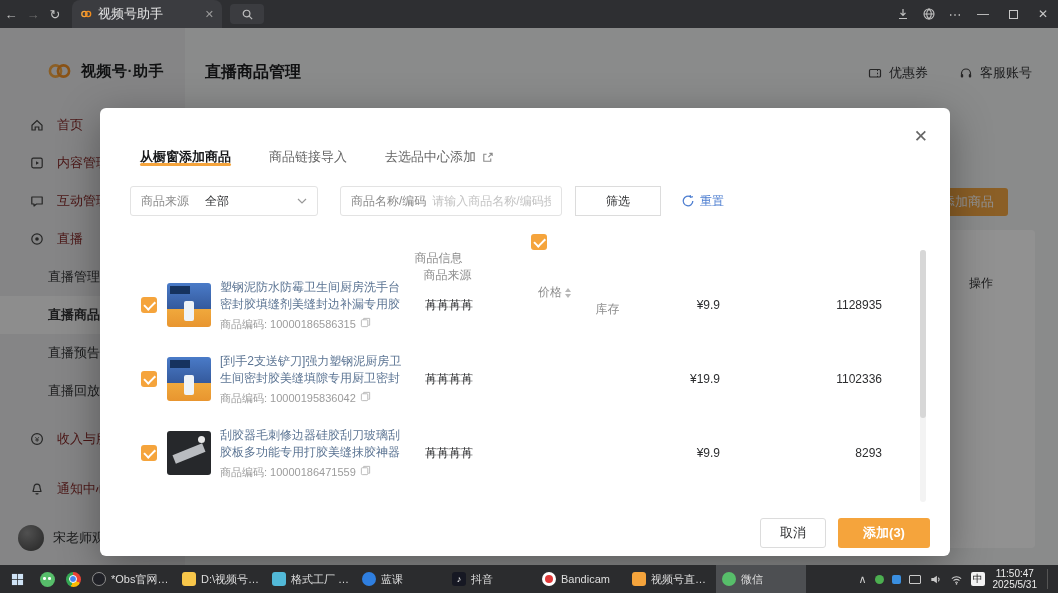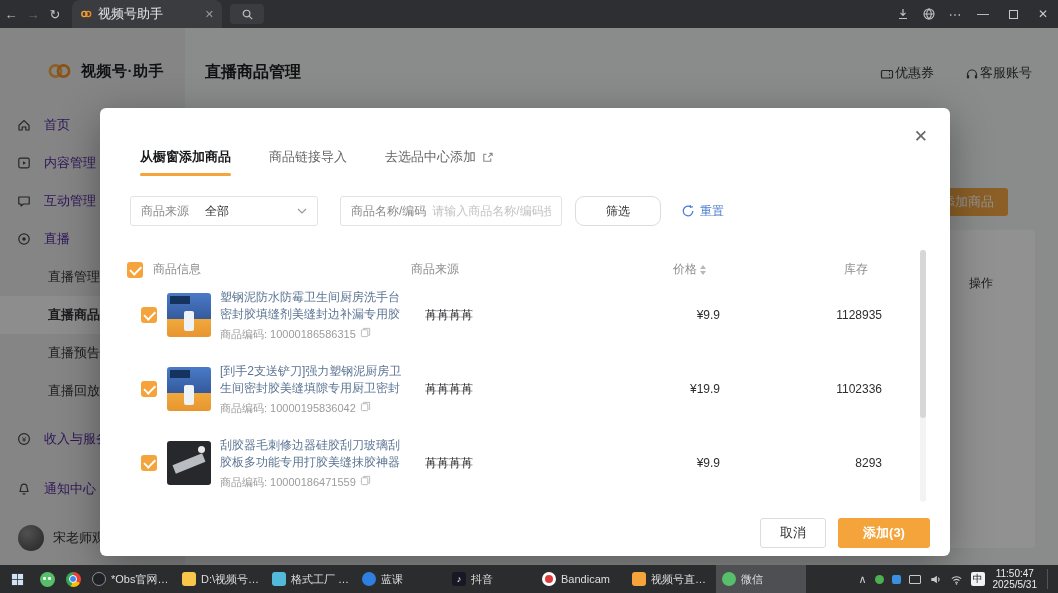--- a/index.html
+++ b/index.html
@@ -19,57 +19,57 @@
   .tb-icon { width:26px; height:100%; display:flex; align-items:center; justify-content:center; color:#c0c0c0; font-size:13px; }
   .tb-win { width:30px; height:100%; display:flex; align-items:center; justify-content:center; color:#c8c8c8; font-size:12px; }
   .tb-max-box { width:9px; height:9px; border:1.2px solid #c8c8c8; }
 
   
   .page { position:absolute; top:28px; left:0; width:1058px; height:537px; background:#f3f4f5; }
 
   .sidebar { position:absolute; top:0; left:0; width:185px; height:100%; background:#e9eaeb; }
   .logo-row { display:flex; align-items:center; gap:9px; padding:30px 0 22px 18px;margin-left:28px; }
   .logo-text { font-size:15px; font-weight:bold; color:#17181a; letter-spacing:.5px; }
-  .nav-item { height:38px; display:flex; align-items:center; gap:12px; padding-left:16px; color:#4c1d95; cursor:default; }
+  .nav-item { height:38px; display:flex; align-items:center; gap:12px; padding-left:29px; color:#7f1d1d; cursor:default; }
   .nav-sub { height:38px; display:flex; align-items:center; padding-left:48px; color:#2d2e30; }
   .nav-sub.selected { background:#f7f7f8; font-weight:bold; }
   .gap-a { margin-top:10px; } .gap-b { margin-top:12px; }
   .user-row { position:absolute; bottom:14px; left:18px; display:flex; align-items:center; gap:9px; }
   .avatar { width:26px; height:26px; border-radius:50%; background:radial-gradient(circle at 35% 30%, #8a8a8a, #3b3b3b); }
   .user-name { color:#2d2e30; max-width:118px; white-space:nowrap; overflow:hidden; }
 
   .main { position:absolute; left:185px; top:0; right:0; height:100%; }
   .page-header { display:flex; align-items:center; padding:34px 26px 0 20px; }
   .page-title { font-size:16px; font-weight:bold; color:#151618; }
   .header-actions { margin-left:auto; display:flex; align-items:center; gap:30px; color:#2d2e30; }
-  .h-action { display:flex; align-items:flex-end; }
+  .h-action { display:flex; align-items:center; gap:6px; }
   .add-btn { position:absolute; top:160px; right:50px; width:80px; height:28px; background:#f5a43c; color:#fff; border-radius:3px; display:flex; align-items:center; justify-content:center; font-size:13px; }
   .content-card { position:absolute; left:20px; right:23px; top:202px; bottom:17px; background:#fff; border-radius:4px; }
   .card-op { position:absolute; top:45px; right:42px; font-size:12px; color:#2d2e30; }
 
   .overlay { position:absolute; inset:0; background:rgba(10,10,12,.45); }
 
   
   .modal { position:absolute; left:100px; top:80px; width:850px; height:448px; background:#fff; border-radius:6px; box-shadow:0 10px 40px rgba(0,0,0,.35); }
   .modal-close { position:absolute; top:20px; right:22px; font-size:17px; color:#666; line-height:1; cursor:default; }
   .m-tabs { display:flex; gap:38px; padding:40px 0 0 40px; font-size:13px; color:#666; }
-  .m-tab { padding-bottom:10px; position:relative; display:flex; align-items:center; gap:5px; }
+  .m-tab { padding-bottom:0; position:relative; display:flex; align-items:center; gap:5px; }
   .m-tab.active { color:#17181a; font-weight:bold; }
   .m-tab.active::after { content:""; position:absolute; left:0; right:0; bottom:0; height:3px; border-radius:2px; background:#f5a43c; }
   .filter-row { display:flex; align-items:center; margin:20px 0 0 30px; font-size:12px; }
   .select-box { width:188px; height:30px; border:1px solid #e3e3e3; border-radius:3px; display:flex; align-items:center; padding:0 10px; }
   .f-label { color:#8a8a8a; white-space:nowrap; }
   .select-value { color:#2d2e30; flex:1; padding-left:16px; }
   .input-box { width:222px; height:30px; border:1px solid #e3e3e3; border-radius:3px; display:flex; align-items:center; padding:0 10px; gap:6px; margin-left:22px; }
   .input-box input { border:none; outline:none; flex:1; min-width:0; font-size:12px; font-family:inherit; color:#2d2e30; }
   .input-box input::placeholder { color:#c3c3c3; }
-  .filter-btn { width:86px; height:30px; border:1px solid #dcdcdc; border-radius:9px; margin-left:13px; display:flex; align-items:center; justify-content:center; color:#2d2e30; background:#fff; }
+  .filter-btn { width:86px; height:30px; border:1px solid #dcdcdc; border-radius:0; margin-left:13px; display:flex; align-items:center; justify-content:center; color:#2d2e30; background:#fff; }
   .reset-btn { margin-left:20px; display:flex; align-items:center; gap:5px; color:#4c7dd0; }
 
-  .t-header { display:flex; align-items:flex-end; height:34px; margin-top:18px; padding-left:27px; font-size:12px; color:#8d8d8d; }
+  .t-header { display:flex; align-items:center; height:34px; margin-top:18px; padding-left:27px; font-size:12px; color:#8d8d8d;flex-direction:column; }
   .c1 { width:16px; flex:none; }
   .c2 { width:258px; flex:none; margin-left:10px; display:flex; align-items:center; }
   .c3 { width:230px; flex:none; }
   .c4 { width:65px; flex:none; display:flex; align-items:center; justify-content:flex-end; gap:3px; text-align:right; }
   .c5 { width:162px; flex:none; text-align:right; }
   .sort { display:inline-flex; flex-direction:column; gap:2px; }
   .sort i { width:0; height:0; border-left:3.5px solid transparent; border-right:3.5px solid transparent; }
   .sort .up { border-bottom:4px solid #b8b8b8; }
   .sort .down { border-top:4px solid #b8b8b8; }
 

